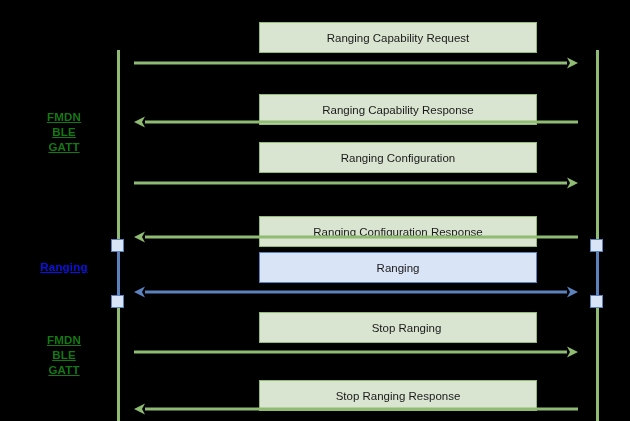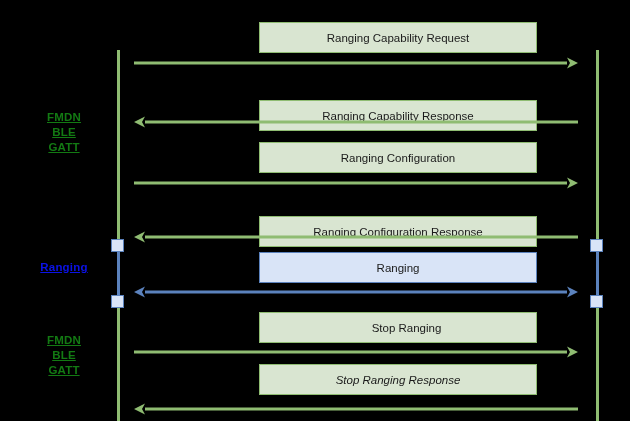--- a/index.html
+++ b/index.html
@@ -126,21 +126,21 @@
   <div id="messages-layer">
       <div class="msg-box green" style="top: 22px;">
         <span>Ranging Capability Request</span>
       </div>
       <div class="arrow" style="top: 55px; left: 134px; width: 444px;">
         <svg width="444" height="16" viewBox="0 0 444 16">
        <line x1="0" y1="8" x2="433" y2="8" stroke="#8fbc72" stroke-width="3"></line>
        <path d="M 444 8 L 433 2.5 L 436 8 L 433 13.5 Z" fill="#8fbc72"></path>
      </svg>
       </div>
-      <div class="msg-box green" style="top: 100px;">
+      <div class="msg-box green" style="top: 94px;">
         <span>Ranging Capability Response</span>
       </div>
       <div class="arrow" style="top: 114px; left: 134px; width: 444px;">
         <svg width="444" height="16" viewBox="0 0 444 16">
        <line x1="11" y1="8" x2="444" y2="8" stroke="#8fbc72" stroke-width="3"></line>
        <path d="M 0 8 L 11 2.5 L 8 8 L 11 13.5 Z" fill="#8fbc72"></path>
      </svg>
       </div>
       <div class="msg-box green" style="top: 142px;">
         <span>Ranging Configuration</span>
@@ -172,21 +172,21 @@
       </div>
       <div class="msg-box green" style="top: 312px; padding-left: 17px;">
         <span>Stop Ranging</span>
       </div>
       <div class="arrow" style="top: 344px; left: 134px; width: 444px;">
         <svg width="444" height="16" viewBox="0 0 444 16">
        <line x1="0" y1="8" x2="433" y2="8" stroke="#8fbc72" stroke-width="3"></line>
        <path d="M 444 8 L 433 2.5 L 436 8 L 433 13.5 Z" fill="#8fbc72"></path>
      </svg>
       </div>
-      <div class="msg-box green" style="top: 364px; font-style: italic;">
+      <div class="msg-box green" style="top: 380px;">
         <span>Stop Ranging Response</span>
       </div>
       <div class="arrow" style="top: 401px; left: 134px; width: 444px;">
         <svg width="444" height="16" viewBox="0 0 444 16">
        <line x1="11" y1="8" x2="444" y2="8" stroke="#8fbc72" stroke-width="3"></line>
        <path d="M 0 8 L 11 2.5 L 8 8 L 11 13.5 Z" fill="#8fbc72"></path>
      </svg>
       </div>
     </div>
 

